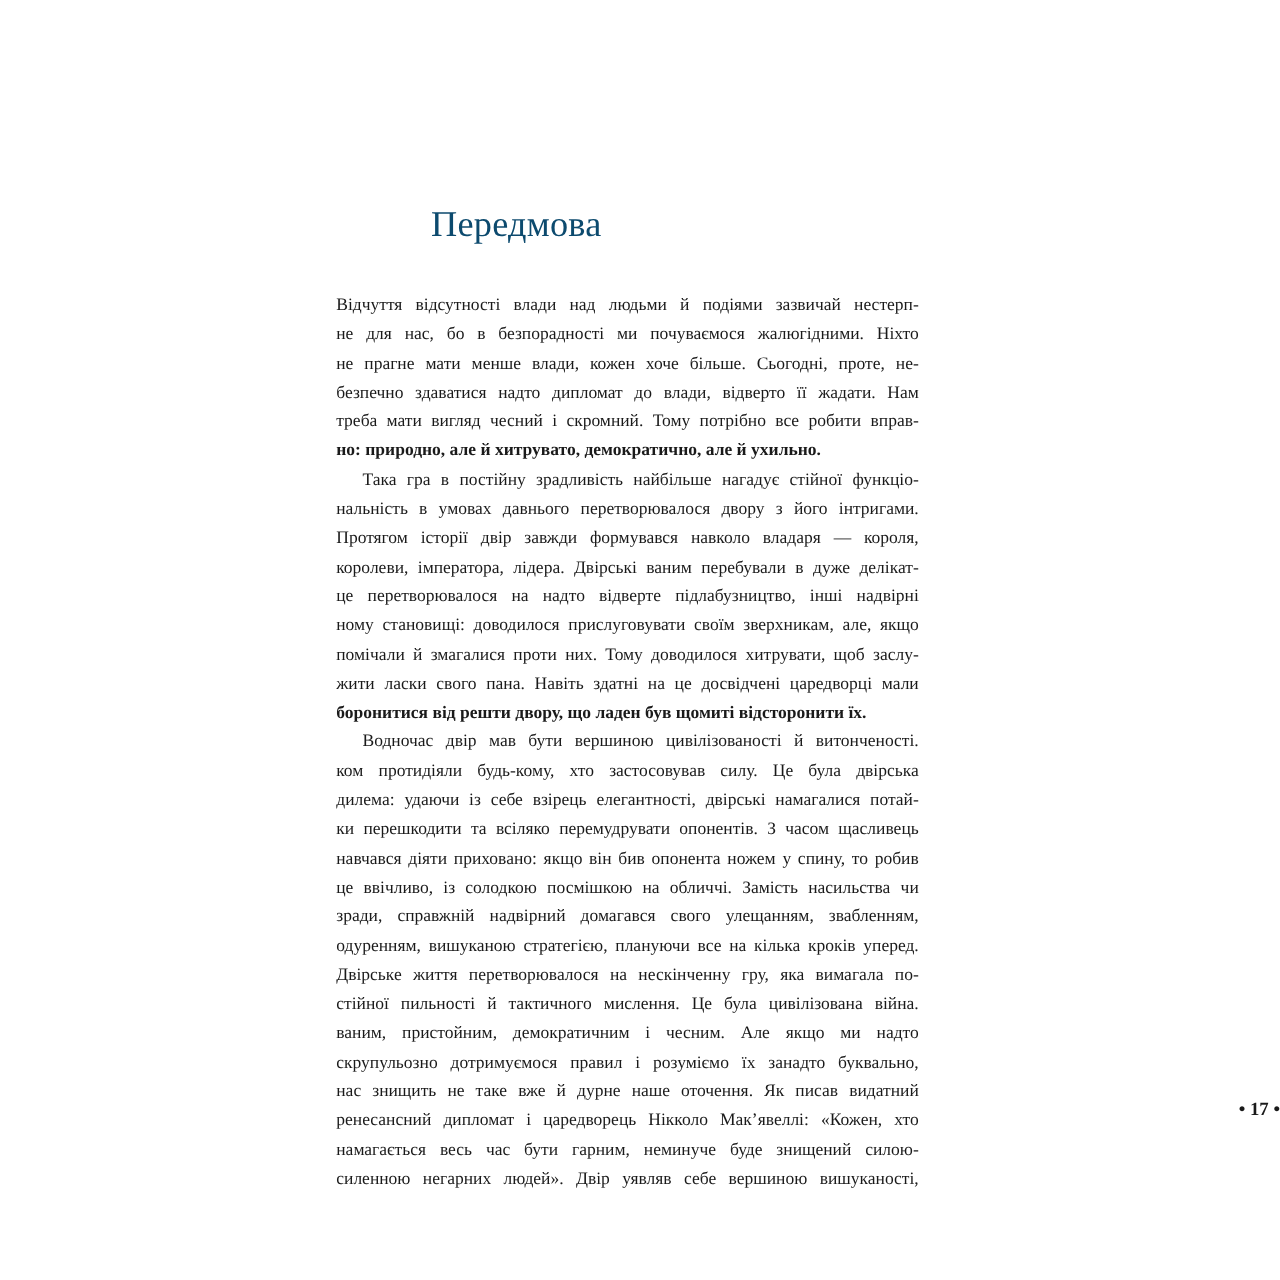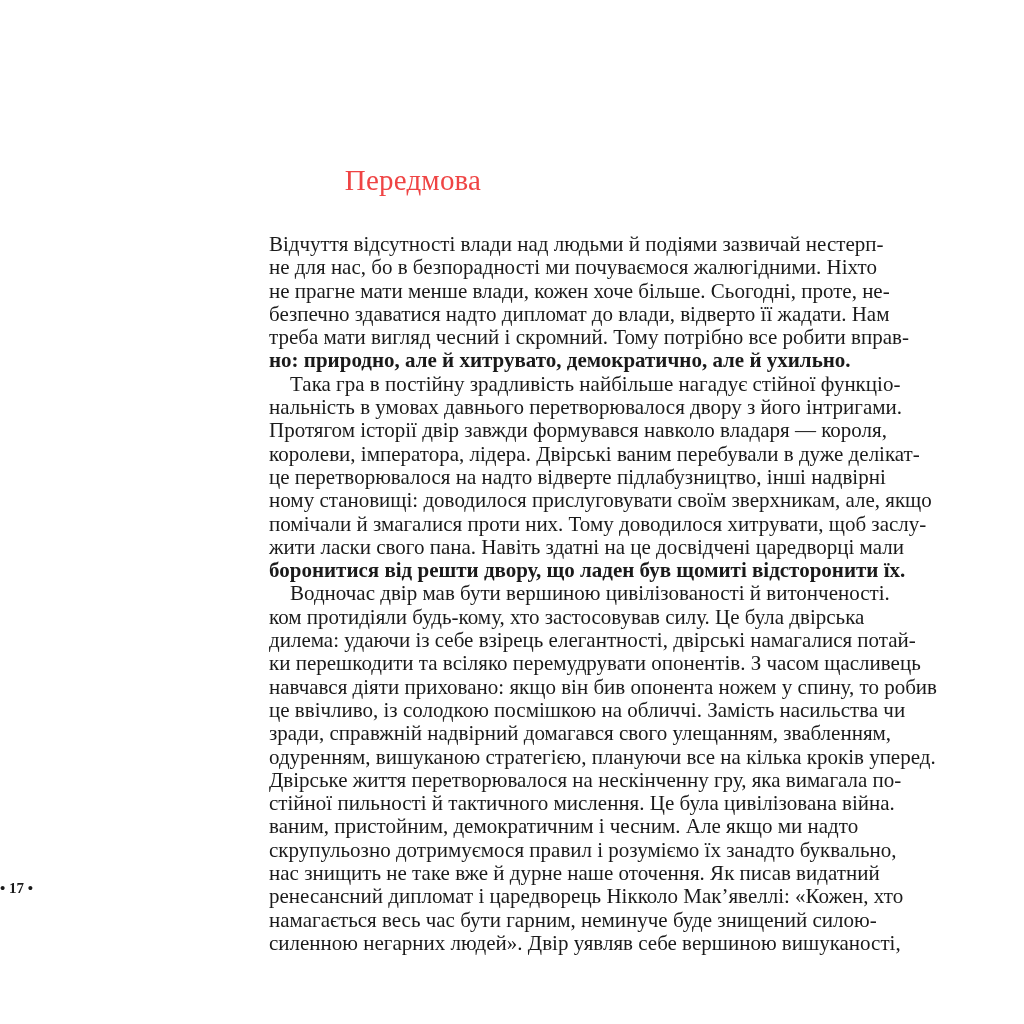--- a/index.html
+++ b/index.html
@@ -5,35 +5,35 @@
     html, body { margin: 0; padding: 0; background: #ffffff; }
     body { width: 1024px; height: 1024px; position: relative; overflow: hidden; }
     .page {
       position: absolute; left: 0; top: 0; width: 1024px; height: 1024px;
       background: #ffffff; color: #1a1a1a;
       font-family: "Liberation Serif", "DejaVu Serif", serif;
     }
     .title {
       position: absolute; left: 0; width: 826px; top: 164px;
       text-align: center; font-size: 29px; font-weight: normal; margin: 0;
-      letter-spacing: 0.2px; color: #ef4444;
+      letter-spacing: 0.2px; color: #0c4a6e;
     }
     .body-text {
       position: absolute; left: 269px; top: 233px; width: 466px;
     }
     .line {
       display: block; height: 23.3px; line-height: 23.3px;
-      font-size: 21px; white-space: nowrap;
+      font-size: 14px; white-space: nowrap;
       text-align: justify; text-align-last: justify;
     }
     .line.last { text-align-last: left; font-weight: bold; }
     .line.indent { padding-left: 21px; }
     .folio {
       position: absolute; left: 0; width: 1024px; top: 880px;
-      text-align: left; font-size: 15px; font-weight: bold; color: #1a1a1a;
+      text-align: right; font-size: 15px; font-weight: bold; color: #1a1a1a;
     }
   </style>
 </head>
 <body>
 
 <div class="page">
   <h1 class="title">Передмова</h1>
 
   <div class="body-text">
 

